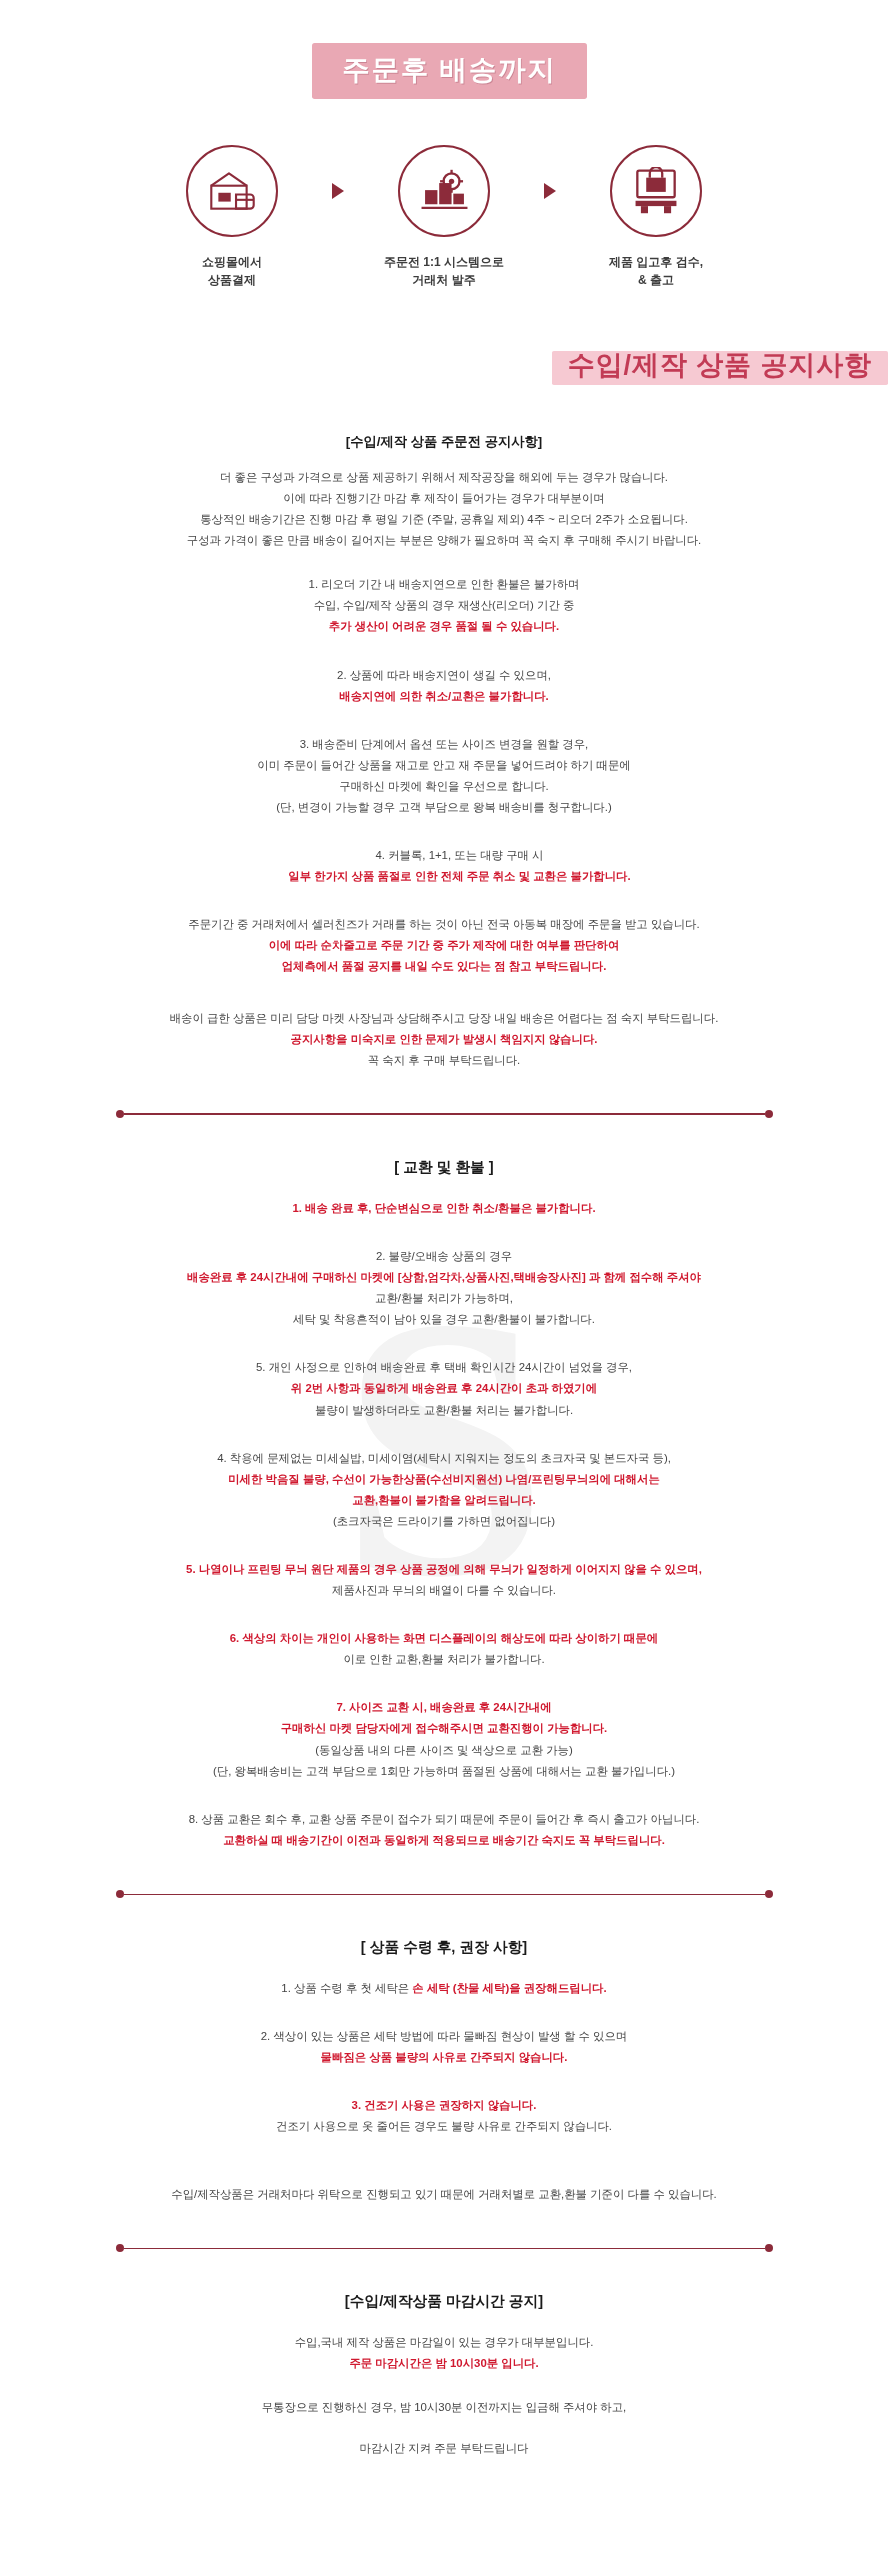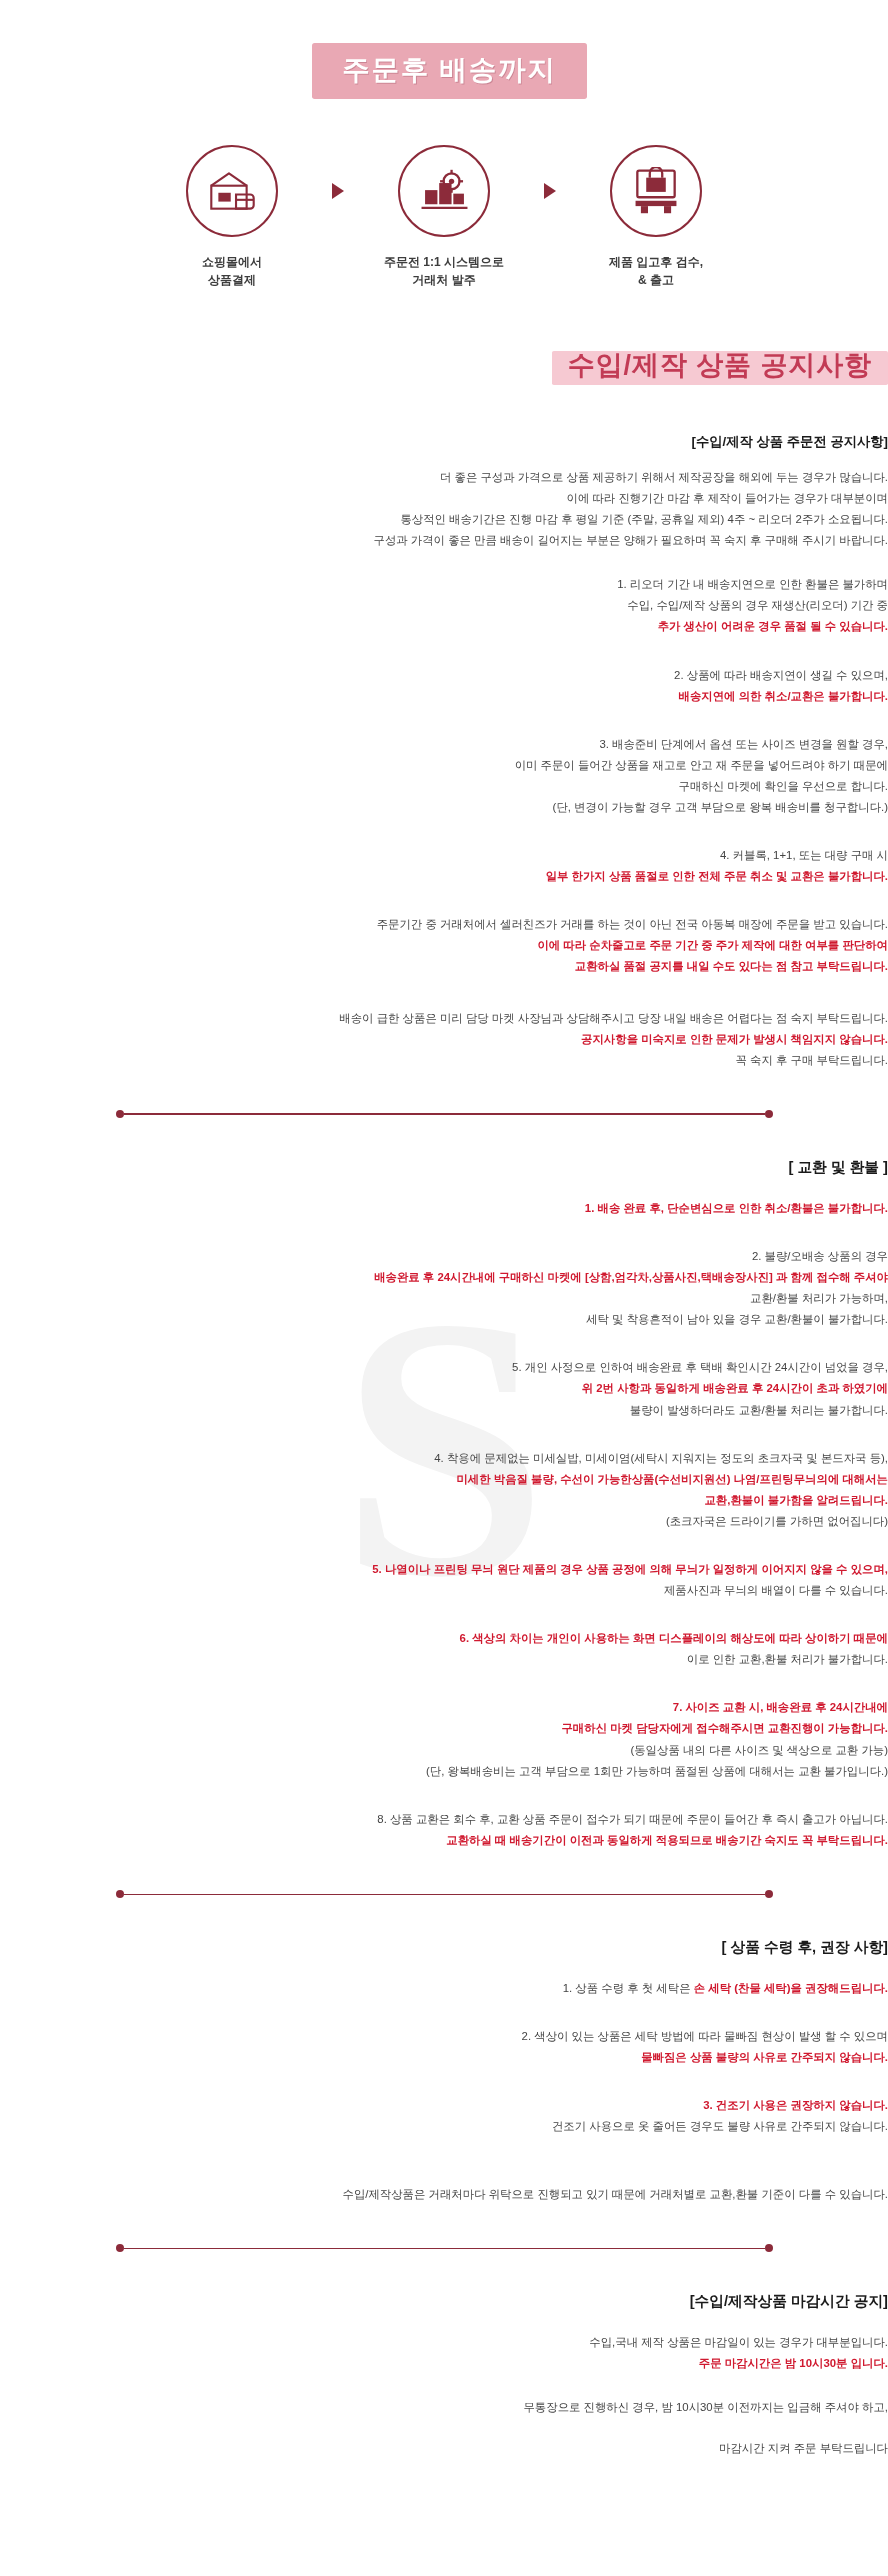--- a/index.html
+++ b/index.html
@@ -121,21 +121,21 @@
     z-index: 0;
     pointer-events: none;
     line-height: 1;
   }
 
   
   .content {
     position: relative;
     z-index: 1;
     margin-top: 46px;
-    text-align: right;
+    text-align: center;
   }
   .blk { margin-bottom: 27px; }
   .h-lead {
     font-size: 13.3px;
     font-weight: bold;
     color: #1a1a1a;
     margin-bottom: 16px;
   }
   .h-bracket {
     font-size: 14.7px;
@@ -276,21 +276,21 @@
           <p class="l"><span>(단, 변경이 가능할 경우 고객 부담으로 왕복 배송비를 청구합니다.)</span></p>
         </div>
         <div class="blk" style="margin-top: 23px; padding-left: 31px;">
           <p class="l"><span>4. 커블록, 1+1, 또는 대량 구매 시</span></p>
           <p class="l"><span class="red">일부 한가지 상품 품절로 인한 전체 주문 취소 및 교환은 불가합니다.</span></p>
         </div>
       </div>
     <div id="seller-note" style="margin-top: 23px;">
         <p class="l"><span>주문기간 중 거래처에서 셀러친즈가 거래를 하는 것이 아닌 전국 아동복 매장에 주문을 받고 있습니다.</span></p>
         <p class="l"><span class="red">이에 따라 순차줄고로 주문 기간 중 주가 제작에 대한 여부를 판단하여</span></p>
-        <p class="l"><span class="red">교환하실 품절 공지를 내일 수도 있다는 점 참고 부탁드립니다.</span></p>
+        <p class="l"><span class="red">업체측에서 품절 공지를 내일 수도 있다는 점 참고 부탁드립니다.</span></p>
       </div>
     <div id="delay-note" style="margin-top: 30px;">
         <p class="l"><span>배송이 급한 상품은 미리 담당 마켓 사장님과 상담해주시고 당장 내일 배송은 어렵다는 점 숙지 부탁드립니다.</span></p>
         <p class="l"><span class="red">공지사항을 미숙지로 인한 문제가 발생시 책임지지 않습니다.</span></p>
         <p class="l"><span>꼭 숙지 후 구매 부탁드립니다.</span></p>
       </div>
   </div>
 
   <div class="divider">
     <div class="dot"></div>

